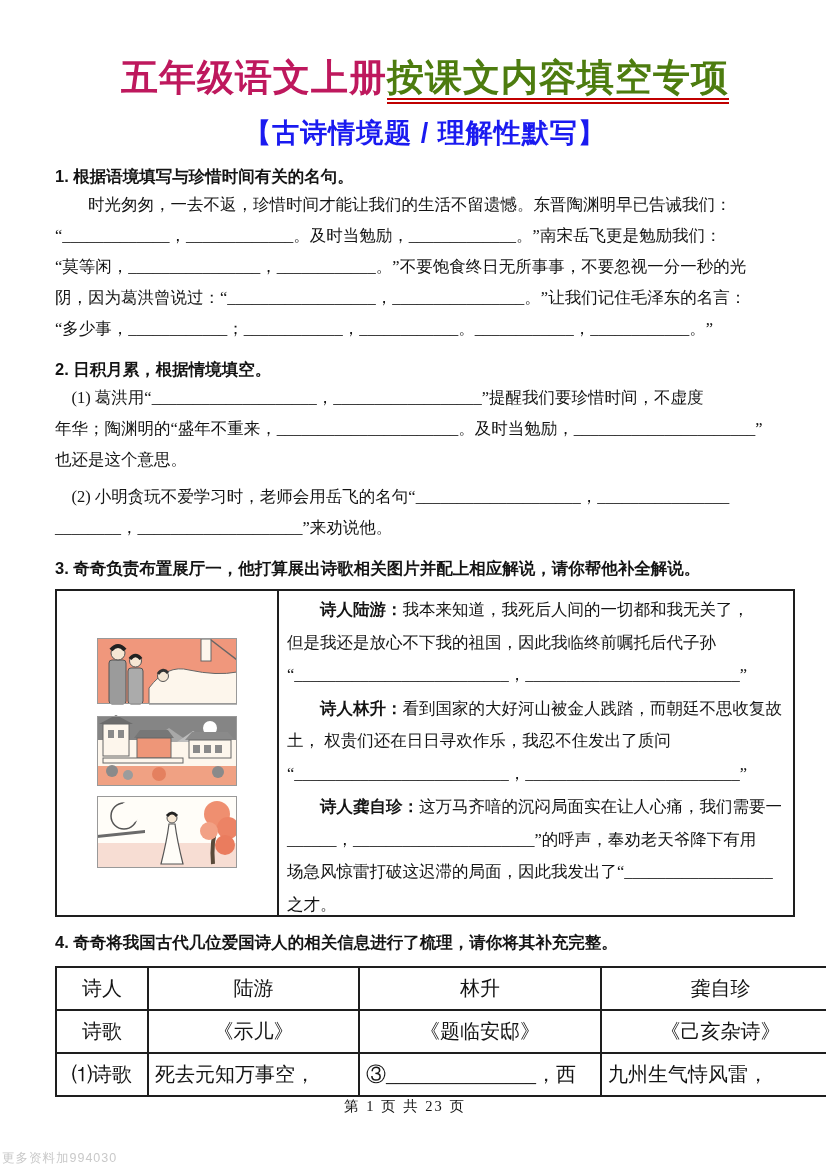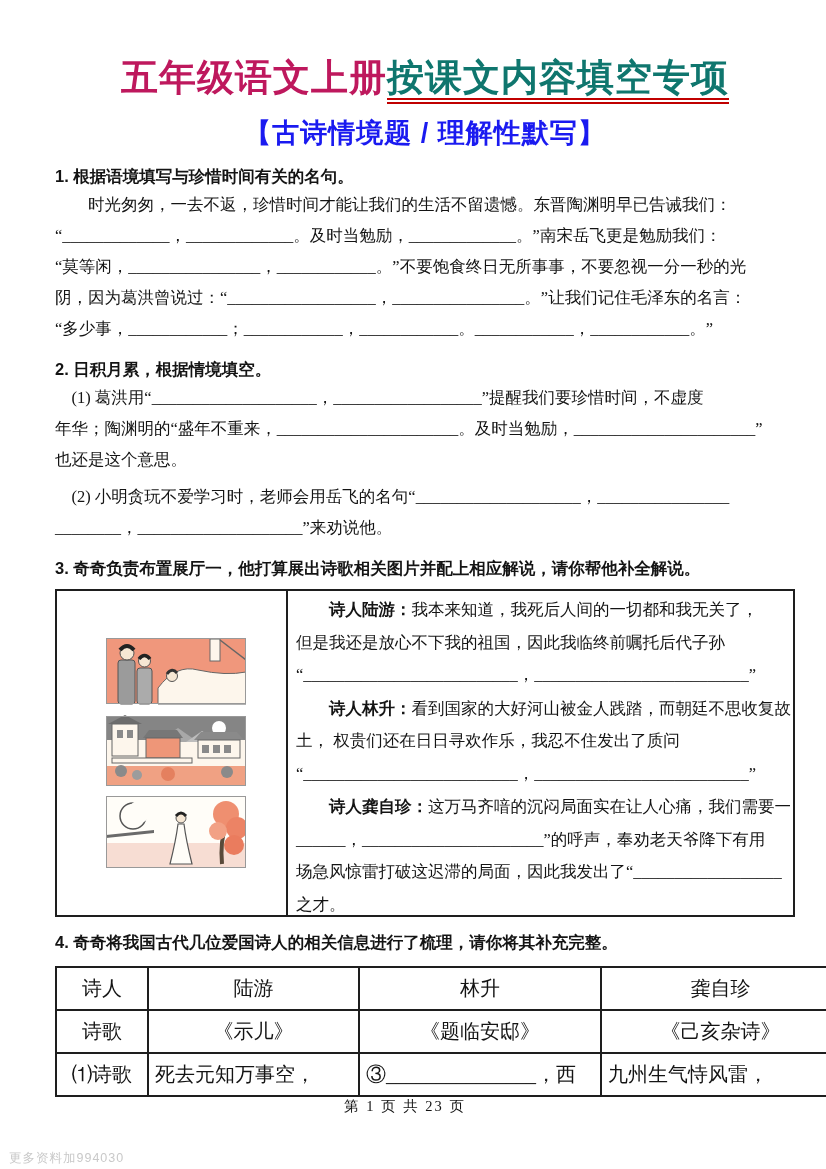--- a/index.html
+++ b/index.html
@@ -19,21 +19,21 @@
     text-align:center;
     font-family:"Liberation Sans", sans-serif;
     font-weight:900;
     font-size:37px;
     line-height:1.2;
     white-space:nowrap;
     letter-spacing:1px;
     margin:0;
   }
   .doc-title .t-black { color:#be185d; }
-  .doc-title .t-red   { color:#0f766e; border-bottom:6px double #c00000; padding-bottom:0px; }
+  .doc-title .t-red   { color:#4d7c0f; border-bottom:6px double #c00000; padding-bottom:0px; }
 
   .doc-subtitle {
     text-align:center;
     font-family:"Liberation Sans", sans-serif;
     font-weight:bold;
     font-size:27px;
     color:#1a1af0;
     margin-top:15px;
     letter-spacing:1px;
   }
@@ -50,21 +50,20 @@
   .indent2 { text-indent:2em; }
   .indent1 { text-indent:1em; }
 
   
   .exhibit-table {
     display:flex;
     border:2px solid #1e1e1e;
     margin-top:8px;
     height:328px;
     box-sizing:border-box;
-    padding-left:9px;
   }
   .exhibit-img-cell {
     width:222px;
     border-right:2px solid #1e1e1e;
     display:flex; align-items:center; justify-content:center;
     box-sizing:border-box;
   }
   .exhibit-text-cell { flex:1; padding:2px 8px 0 8px; overflow:hidden; }
   .exhibit-text-cell .line { line-height:32.5px; white-space:nowrap; }
   .sec-label { font-family:"Liberation Sans", sans-serif; font-weight:bold; }
@@ -97,21 +96,20 @@
     text-align:center;
     font-size:14.5px;
     letter-spacing:2px;
   }
   .watermark {
     position:absolute; left:2px; bottom:2px;
     font-family:"Liberation Sans", sans-serif;
     font-size:12.5px;
     color:#c9c9c9;
     letter-spacing:1px;
-    margin-left:7px;
   }
 </style>
 </head>
 <body>
 
 <div class="page">
   <div class="inner">
 
     <h1 class="doc-title"><span class="t-black">五年级语文上册</span><span class="t-red">按课文内容填空专项</span></h1>
 

